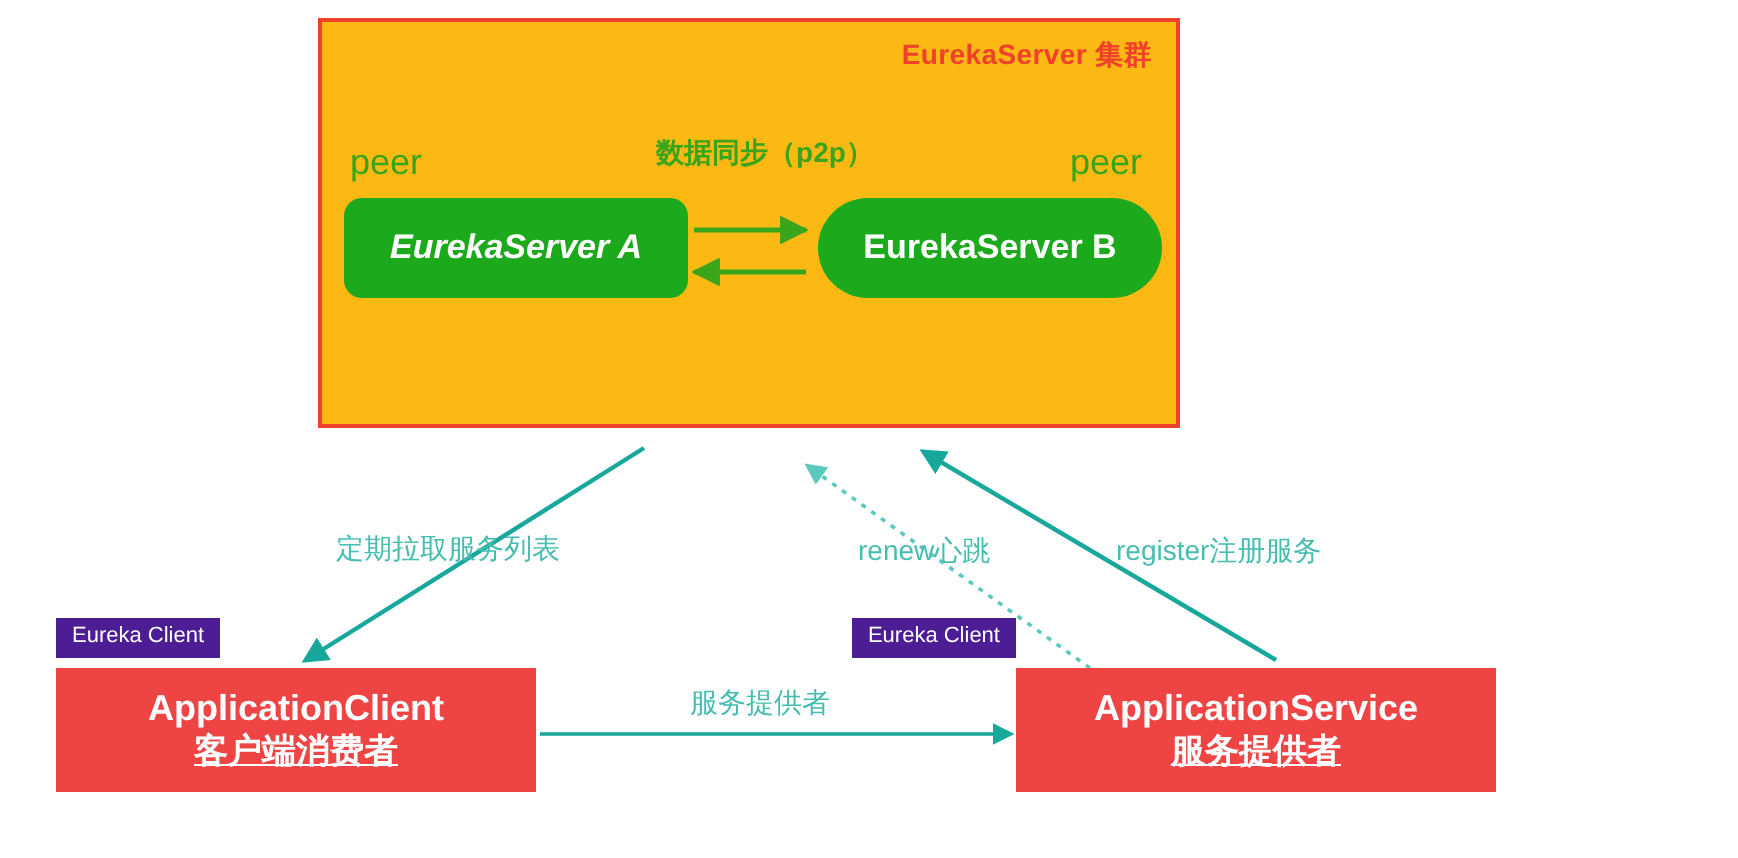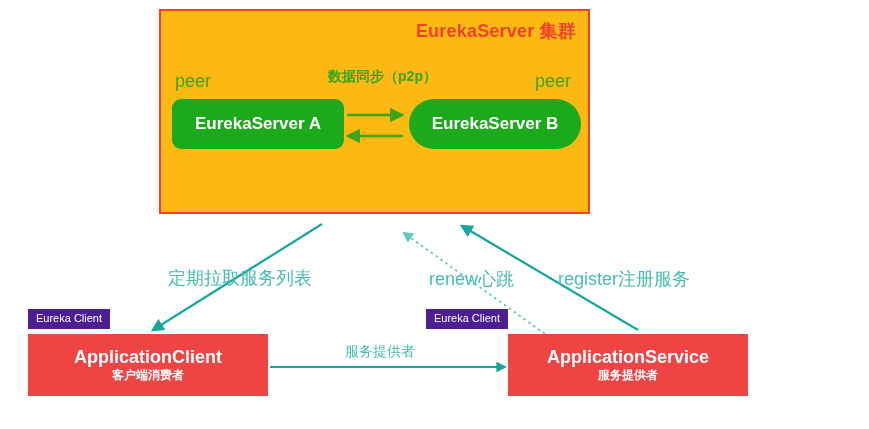--- a/index.html
+++ b/index.html
@@ -31,21 +31,21 @@
     height: 205px;
     background: #FCB813;
     border: 2px solid #F0422A;
     box-sizing: border-box;
     z-index: 2;
   }
   #cluster-title {
     position: absolute;
     right: 12px;
     top: 8px;
-    font-size: 18px;
+    font-size: 14px;
     font-weight: bold;
     color: #F0422A;
     white-space: nowrap;
     letter-spacing: 0.2px;
   }
 
   .peer-label {
     position: absolute;
     font-size: 18px;
     color: #3AA51A;
@@ -75,21 +75,21 @@
     background: #1CA91C;
     border-radius: 9px;
     color: #ffffff;
     font-size: 17px;
     font-weight: bold;
     display: flex;
     align-items: center;
     justify-content: center;
     white-space: nowrap;
   }
-  #server-a { left: 11px; }
+  #server-a { left: 11px; font-style: italic; }
   #server-b { left: 248px; border-radius: 25px; }
 
   
   .app-node {
     position: absolute;
     z-index: 3;
   }
   #app-client-node  { left: 28px;  top: 309px; }
   #app-service-node { left: 508px; top: 309px; }
 
@@ -119,30 +119,31 @@
     justify-content: center;
     box-sizing: border-box;
   }
   .app-box .line1 {
     font-size: 18px;
     font-weight: bold;
     line-height: 1.25;
     white-space: nowrap;
   }
   .app-box .line2 {
-    font-size: 12px;
+    font-size: 17px;
     font-weight: bold;
     line-height: 1.3;
     white-space: nowrap;
+    text-decoration: underline;
   }
 
   
   .edge-label {
     position: absolute;
-    font-size: 18px;
+    font-size: 14px;
     color: #45BDB0;
     white-space: nowrap;
     z-index: 4;
   }
   #label-pull     { left: 168px; top: 266px; }
   #label-renew    { left: 429px; top: 267px; }
   #label-register { left: 558px; top: 267px; }
   #label-invoke   { left: 345px; top: 343px; font-size: 14px; }
 
   svg { overflow: visible; }

